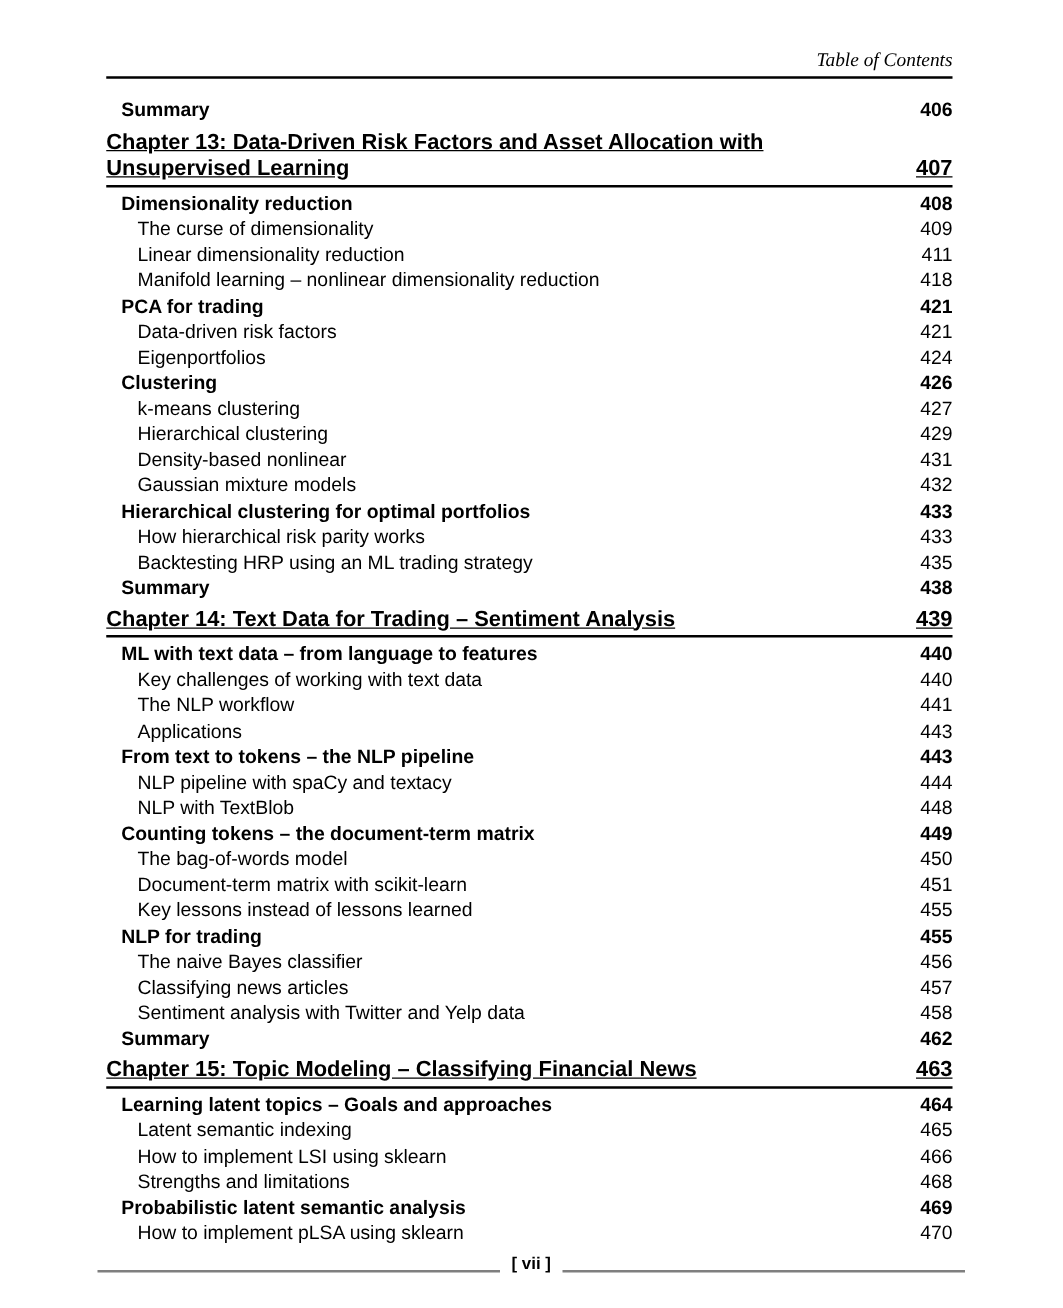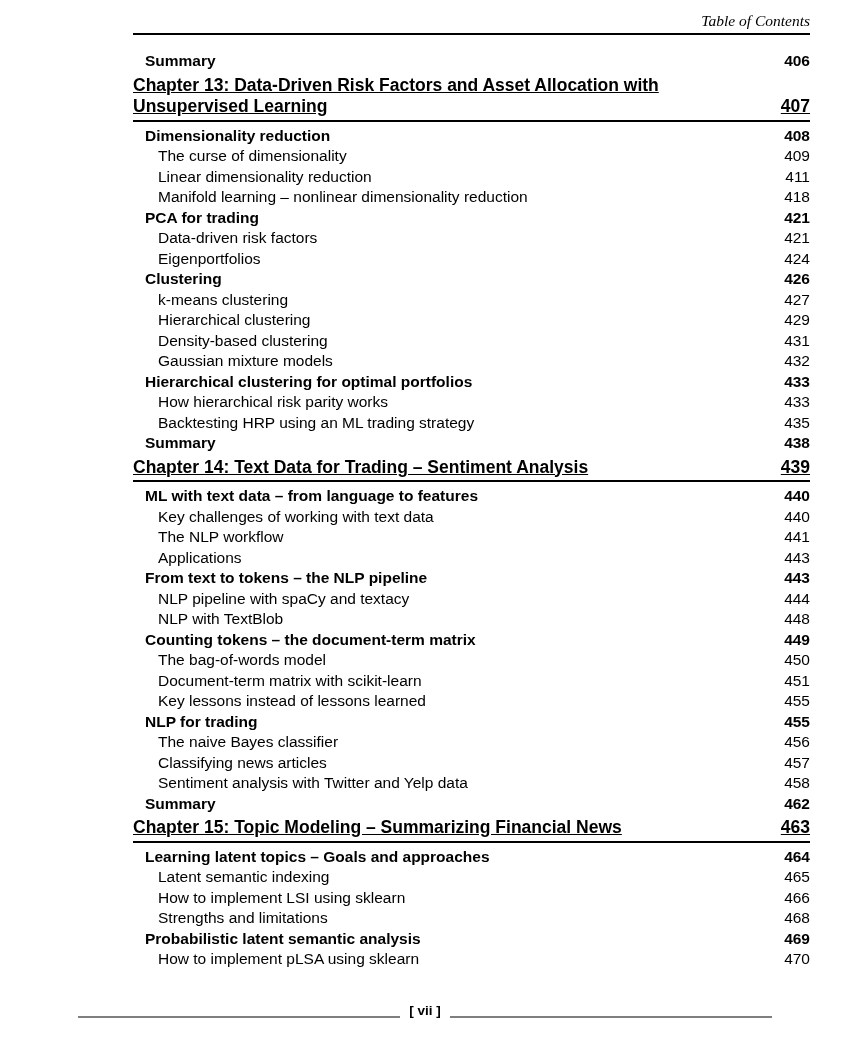--- a/index.html
+++ b/index.html
@@ -13,22 +13,21 @@
     height: 1046px;
     background: #ffffff;
     color: #000000;
     font-family: "Liberation Sans", sans-serif;
     overflow: hidden;
   }
   .content {
     position: absolute;
     left: 85px;
     width: 677px;
-    top: 12px;
-    margin-left: 48px;
+    top: 40px;
   }
   .header-title {
     text-align: right;
     font-family: "Liberation Serif", serif;
     font-style: italic;
     font-size: 15.5px;
     padding-bottom: 3px;
   }
   .header-rule {
     height: 0;
@@ -145,21 +144,21 @@
         </div>
         <div class="row level-subsection">
           <span class="label">k-means clustering</span>
           <span class="page-num">427</span>
         </div>
         <div class="row level-subsection">
           <span class="label">Hierarchical clustering</span>
           <span class="page-num">429</span>
         </div>
         <div class="row level-subsection">
-          <span class="label">Density-based clustering</span>
+          <span class="label">Density-based nonlinear</span>
           <span class="page-num">431</span>
         </div>
         <div class="row level-subsection">
           <span class="label">Gaussian mixture models</span>
           <span class="page-num">432</span>
         </div>
         <div class="row level-section">
           <span class="label">Hierarchical clustering for optimal portfolios</span>
           <span class="page-num">433</span>
         </div>
@@ -237,21 +236,21 @@
         </div>
         <div class="row level-subsection">
           <span class="label">Sentiment analysis with Twitter and Yelp data</span>
           <span class="page-num">458</span>
         </div>
         <div class="row level-section">
           <span class="label">Summary</span>
           <span class="page-num">462</span>
         </div>
         <div class="row level-chapter">
-          <span class="label">Chapter 15: Topic Modeling – Summarizing Financial News</span>
+          <span class="label">Chapter 15: Topic Modeling – Classifying Financial News</span>
           <span class="page-num">463</span>
         </div>
         <div class="row level-section">
           <span class="label">Learning latent topics – Goals and approaches</span>
           <span class="page-num">464</span>
         </div>
         <div class="row level-subsection">
           <span class="label">Latent semantic indexing</span>
           <span class="page-num">465</span>
         </div>

